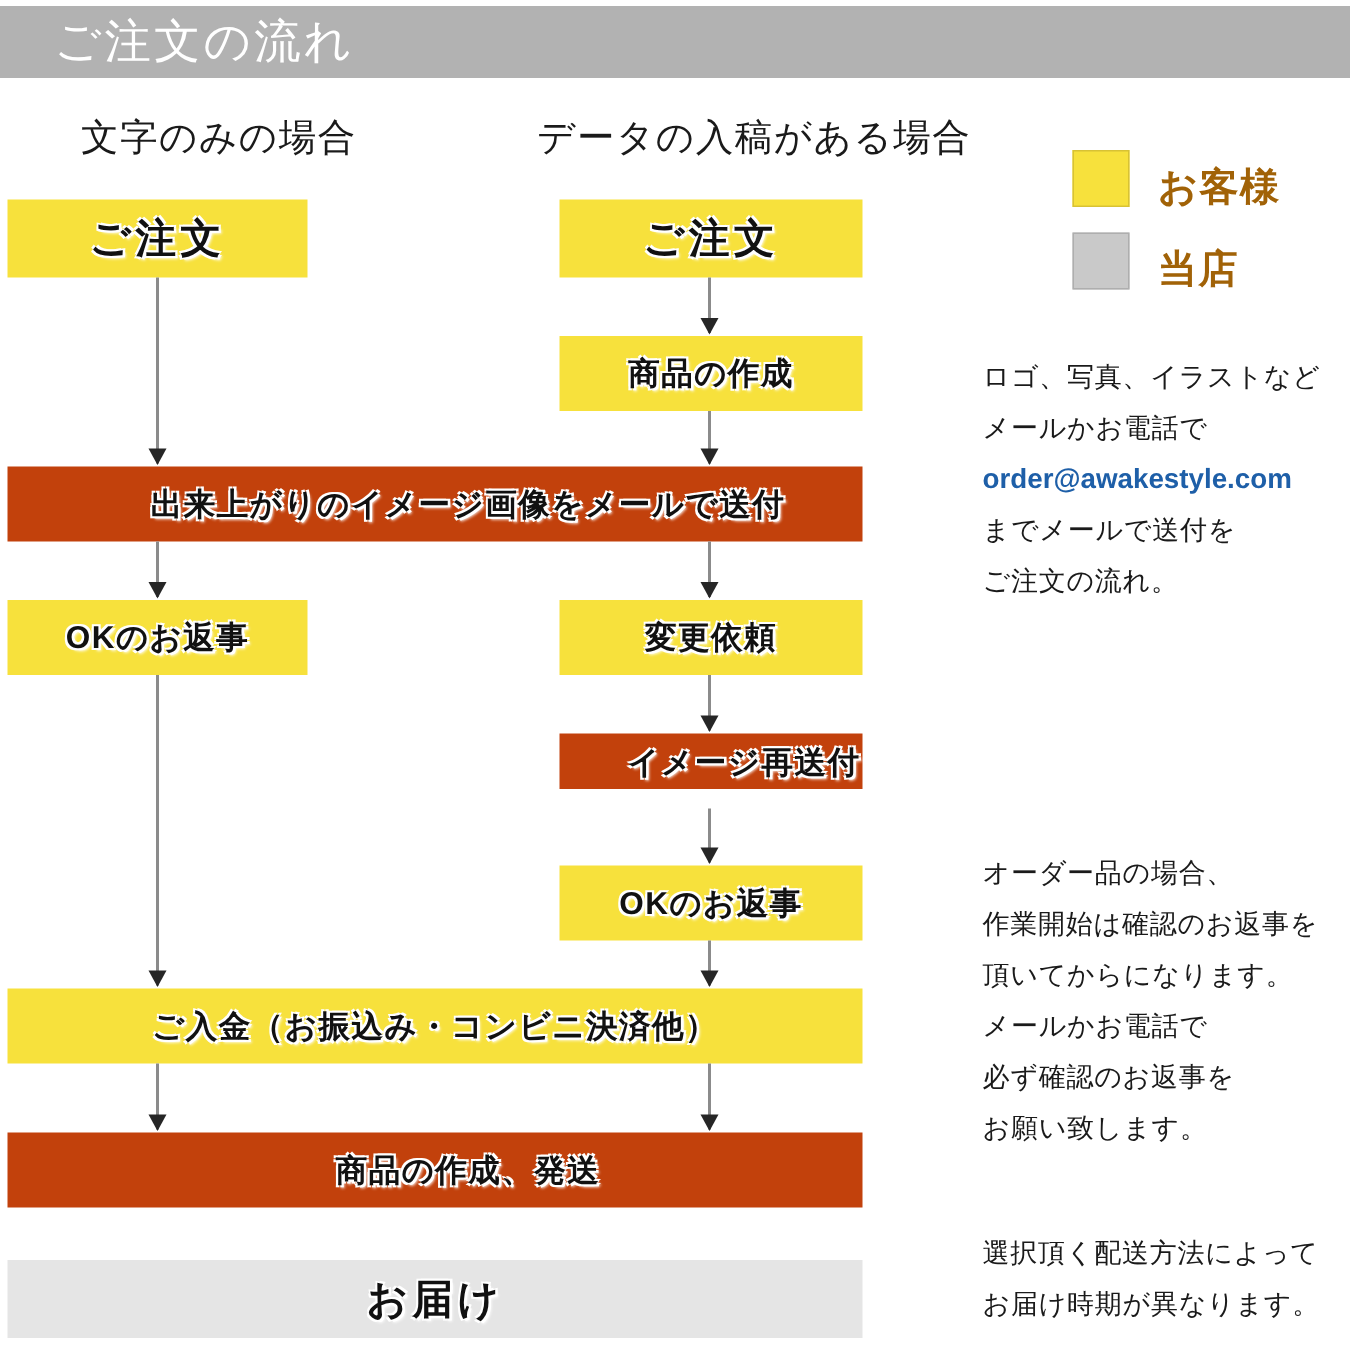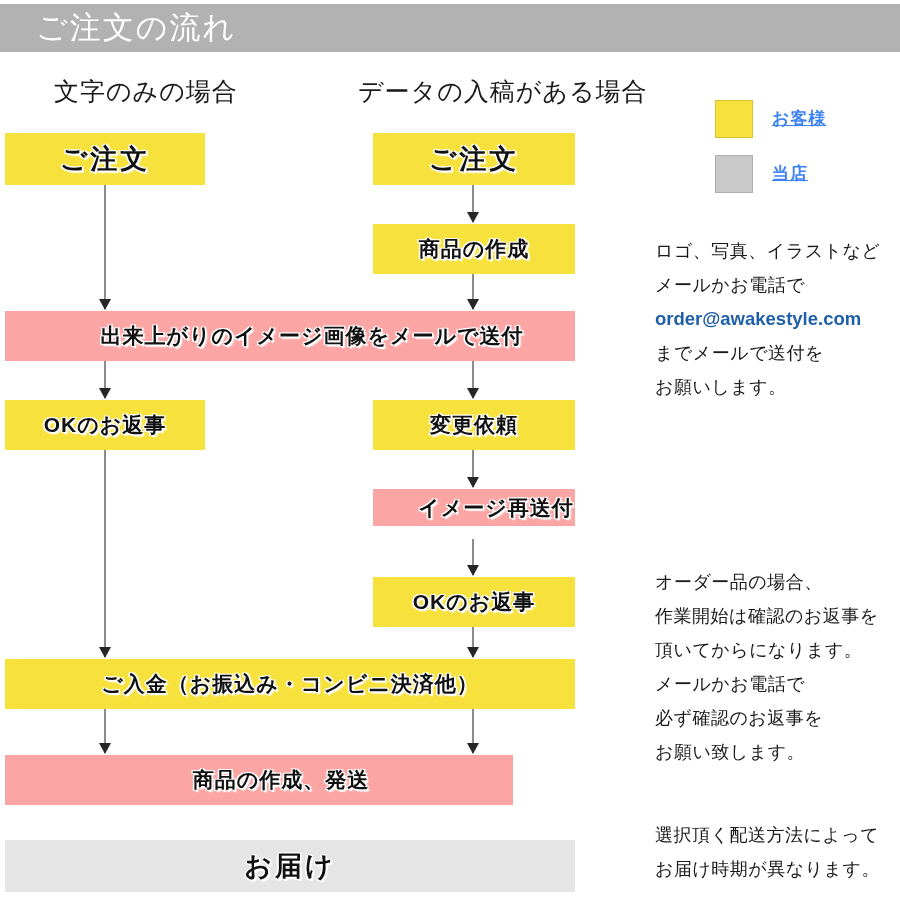--- a/index.html
+++ b/index.html
@@ -41,21 +41,21 @@
   .fbox .lbl{
     font-size:21px;font-weight:bold;color:#111111;
     letter-spacing:1px;white-space:nowrap;
     text-shadow:
       1.6px 1.6px 0 #ffffff, -1.4px 1.4px 0 #ffffff,
       1.6px -1.2px 0 #ffffff, -1.2px -1.2px 0 #ffffff,
       2px 2px 2px rgba(255,255,255,.9);
   }
   .fbox.big .lbl{font-size:27px;letter-spacing:3px;}
   .c-yellow{background:#f7e13c;}
-  .c-gray{background:#fca5a5;padding-left:44px;}
+  .c-gray{background:#c2410c;padding-left:44px;}
   .c-green{background:#e5e5e5;}
 
   
   .arrow{position:absolute;width:12px;}
   .arrow .stem{
     position:absolute;left:5px;top:0;width:1.6px;height:100%;
     background:#8b8b8b;
   }
   .arrow .head{
     position:absolute;left:0;bottom:-1px;width:0;height:0;
@@ -64,22 +64,22 @@
     border-top:11px solid #262626;
   }
 
   
   .legend-sw{
     position:absolute;width:38px;height:38px;box-sizing:border-box;
   }
   .legend-sw.y{background:#f7e13c;border:1px solid #d8c234;}
   .legend-sw.g{background:#c9c9c9;border:1px solid #aeaeae;}
   .legend-lbl{
-    position:absolute;font-size:17px;font-weight:bold;color:#3b82f6;
-    white-space:nowrap;letter-spacing:1px;text-decoration:underline;
+    position:absolute;font-size:26px;font-weight:bold;color:#a16207;
+    white-space:nowrap;letter-spacing:1px;
   }
 
   
   .note{
     position:absolute;
     font-size:18px;color:#1a1a1a;
     line-height:34px;letter-spacing:0.5px;
     white-space:nowrap;
   }
   .note .ln{display:block;}
@@ -125,21 +125,21 @@
   </div>
 
   <div class="fbox c-gray" style="left:5px;top:311px;width:570px;height:50px;">
     <span class="lbl">出来上がりのイメージ画像をメールで送付</span>
   </div>
 
   <div class="fbox c-yellow" style="left:5px;top:659px;width:570px;height:50px;">
     <span class="lbl">ご入金（お振込み・コンビニ決済他）</span>
   </div>
 
-  <div class="fbox c-gray" style="left:5px;top:755px;width:508px;height:50px;">
+  <div class="fbox c-gray" style="left:5px;top:755px;width:570px;height:50px;">
     <span class="lbl">商品の作成、発送</span>
   </div>
 
   <div class="fbox big c-green" style="left:5px;top:840px;width:570px;height:52px;">
     <span class="lbl">お届け</span>
   </div>
 
   <div class="arrow" style="left:99px;top:185px;height:124px;">
     <div class="stem"></div>
       <div class="head"></div>
@@ -190,21 +190,21 @@
   <div class="legend-lbl" style="left:772px;top:107px;">お客様</div>
 
   <div class="legend-sw g" style="left:715px;top:155px;"></div>
   <div class="legend-lbl" style="left:772px;top:162px;">当店</div>
 
   <div class="note" style="left:655px;top:234px;">
     <span class="ln">ロゴ、写真、イラストなど</span>
     <span class="ln">メールかお電話で</span>
     <span class="ln mail">order@awakestyle.com</span>
     <span class="ln">までメールで送付を</span>
-    <span class="ln">お願いします。</span>
+    <span class="ln">ご注文の流れ。</span>
   </div>
 
   <div class="note" style="left:655px;top:565px;">
     <span class="ln">オーダー品の場合、</span>
     <span class="ln">作業開始は確認のお返事を</span>
     <span class="ln">頂いてからになります。</span>
     <span class="ln">メールかお電話で</span>
     <span class="ln">必ず確認のお返事を</span>
     <span class="ln">お願い致します。</span>
   </div>

